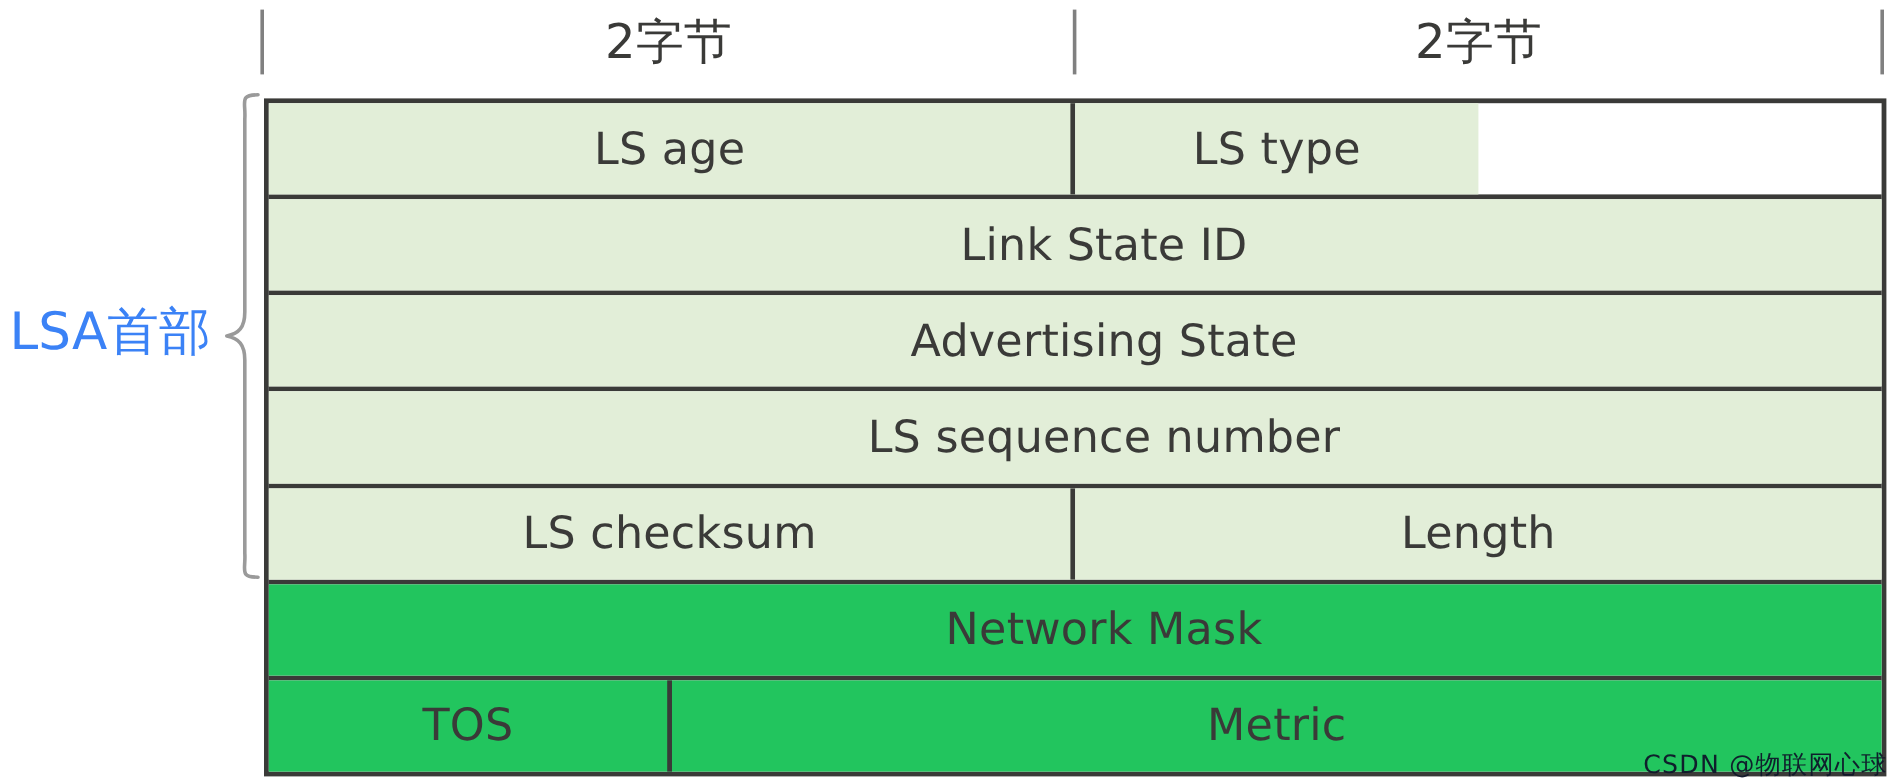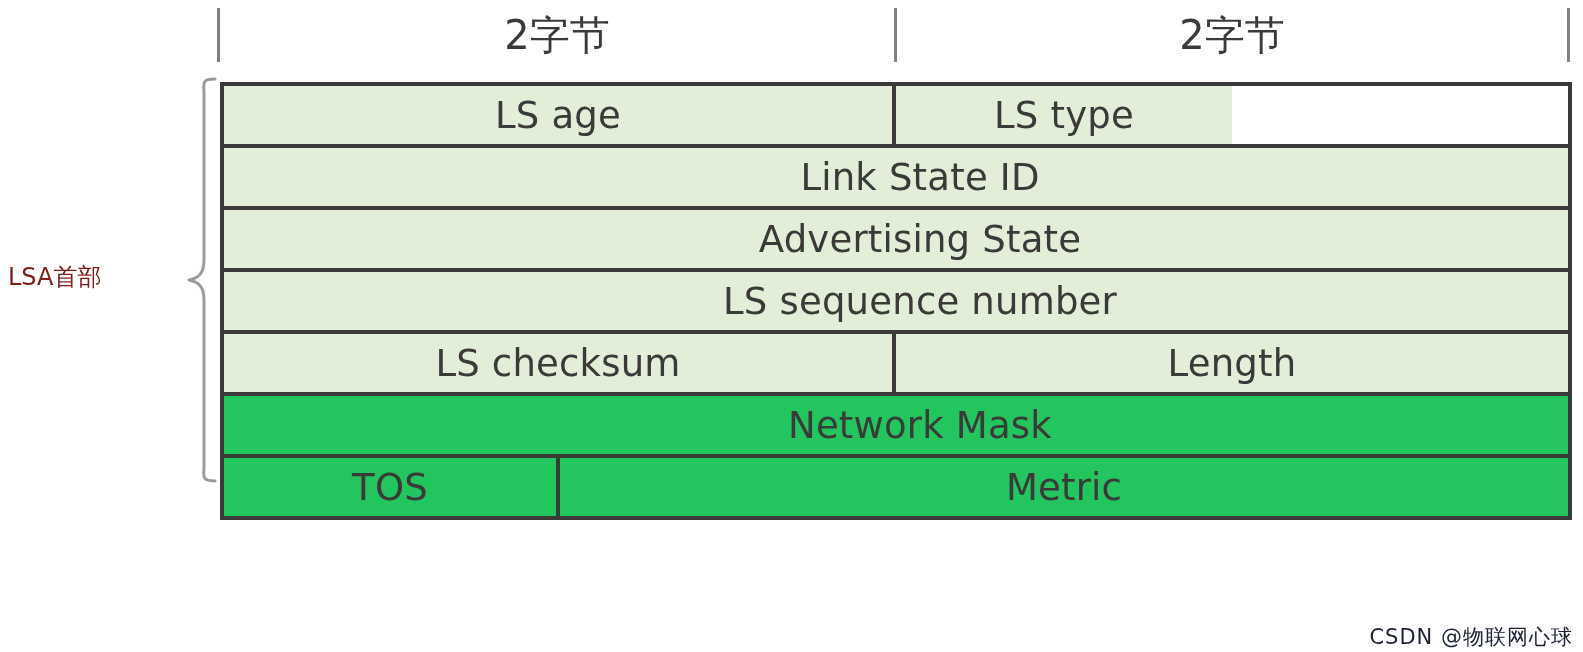--- a/index.html
+++ b/index.html
@@ -53,40 +53,40 @@
     position: absolute;
     left: 0;
     top: 75px;
     width: 220px;
     height: 410px;
   }
   #brace-label {
     position: absolute;
     left: 8px;
     top: 182px;
-    font-size: 24px;
+    font-size: 43px;
     line-height: 40px;
     white-space: nowrap;
-    color: #7f1d1d;
+    color: #3b82f6;
   }
   #brace-svg {
     position: absolute;
     left: 185px;
     top: 0;
     width: 34px;
     height: 410px;
   }
 
   
   #packet-table {
     position: absolute;
     left: 220px;
     top: 82px;
     width: 1352px;
-    height: 438px;
+    height: 565px;
     border: 4px solid #3a3a38;
     box-sizing: border-box;
     display: flex;
     flex-direction: column;
   }
   .row {
     display: flex;
     flex: 1 1 0;
     min-height: 0;
     border-bottom: 4px solid #3a3a38;

